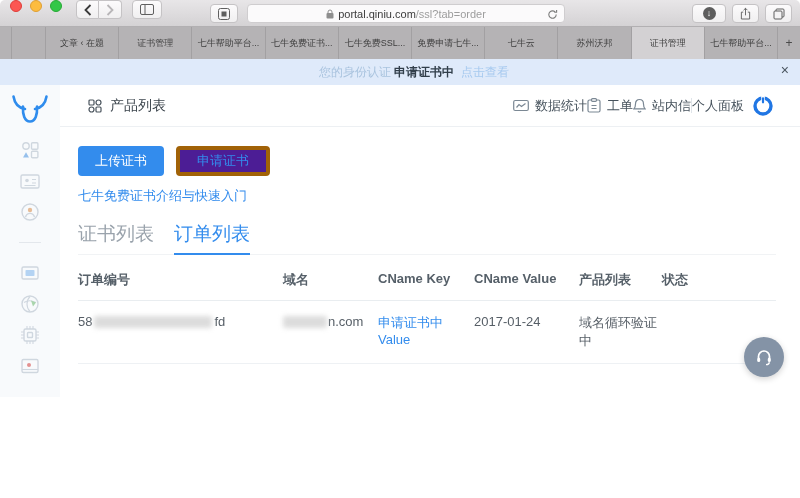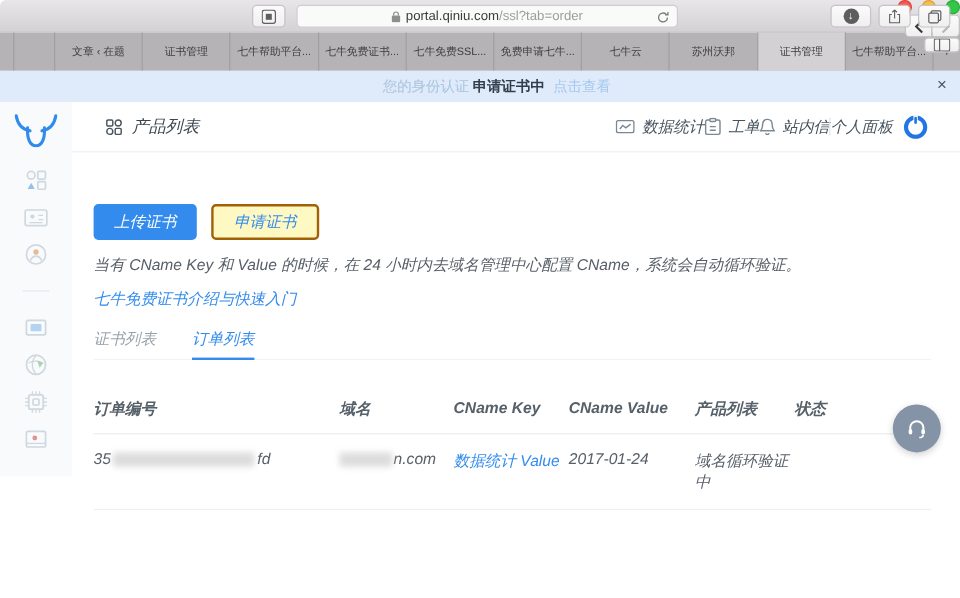--- a/index.html
+++ b/index.html
@@ -1,22 +1,22 @@
 <!DOCTYPE html>
 <html><head>
 <meta charset="utf-8">
 <style>
   * { margin:0; padding:0; box-sizing:border-box; }
   html,body { width:800px; height:498px; overflow:hidden;
     font-family:"Liberation Sans","DejaVu Sans",sans-serif; background:#fff; }
 
   
   .toolbar { height:27px; background:linear-gradient(#e8e6e8,#d4d2d4);
-    border-bottom:1px solid #b2b0b2; position:relative; display:flex; align-items:flex-end;
-    border-radius:5px 5px 0 0;flex-direction:column; }
+    border-bottom:1px solid #b2b0b2; position:relative; display:flex; align-items:flex-start;
+    border-radius:5px 5px 0 0; }
   .tl-group { display:flex; gap:8px; margin-left:10px; }
   .tl { width:12px; height:12px; border-radius:50%; }
   .tl.red{ background:#fc5753; border:1px solid #df3e39;}
   .tl.yellow{ background:#fdbc40; border:1px solid #de9f34;}
   .tl.green{ background:#33c748; border:1px solid #27aa35;}
   .seg { display:flex; margin-left:14px; }
   .tbtn { height:19px; border:1px solid #c5c3c5; background:linear-gradient(#fcfbfc,#f0eff0);
     display:flex; align-items:center; justify-content:center; }
   .btn-back { width:23px; border-radius:4px 0 0 4px; }
   .btn-fwd { width:23px; border-left:none; border-radius:0 4px 4px 0; }
@@ -46,52 +46,52 @@
   
   .banner { height:26px; background:#dfeafa; display:flex; align-items:center;
     justify-content:center; font-size:12px; position:relative;padding-left:28px; }
   .banner .light { color:#a9c3de; }
   .banner .bold { color:#323f4b; font-weight:bold; margin:0 3px; }
   .banner .blink { color:#a6c9ef; margin-left:4px; }
   .banner .close { position:absolute; right:11px; top:4px; color:#4a555f; font-size:14px;
     line-height:1; cursor:default; }
 
   
-  .app { display:flex; height:312px; background:#fff; position:relative;font-style:italic; }
+  .app { display:flex; height:312px; background:#fff; position:relative; }
   .side { width:60px; background:#f8fafc; flex-shrink:0; display:flex; flex-direction:column;
     align-items:center; }
   .logo { margin-top:10px; }
   .side-icons { margin-top:14px; display:flex; flex-direction:column; align-items:center; gap:5px; }
   .sicon { width:26px; height:26px; opacity:.85; }
   .side-divider { width:22px; height:1px; background:#e3e7ec; margin:12px 0; }
 
   .main { flex:1; min-width:0; display:flex; flex-direction:column; }
   .page-header { height:42px; border-bottom:1px solid #edf0f3; display:flex; align-items:center;
     padding:0 26px 0 28px; flex-shrink:0; }
   .ph-left { display:flex; align-items:center; gap:8px; font-size:14px; color:#3c454d; }
   .ph-right { margin-left:auto; display:flex; align-items:center; font-size:13px; color:#46525c; }
   .nav-item { display:flex; align-items:center; gap:6px; }
   .ph-divider { width:1px; height:15px; background:#dfe4e9; }
   .panel { display:flex; align-items:center; gap:8px; }
 
   .content { padding:19px 24px 0 18px; }
   .btn-row { display:flex; gap:12px; }
   .btn { height:30px; padding:0 17px; border-radius:4px; font-size:13px;
-    display:flex; align-items:center; cursor:default;margin-top:24px; }
+    display:flex; align-items:center; cursor:default; }
   .btn-primary { background:#338ced; color:#fff; }
-  .btn-outline { background:#fef9c3; border:2px solid #a16207; color:#338ced; }
+  .btn-outline { background:#4c1d95; border:4px solid #a16207; color:#338ced; }
   .tip { margin-top:12px; font-size:13px; color:#565e66; }
   .guide-row { margin-top:10px; }
   .guide { font-size:13px; color:#338ced; }
 
-  .ctabs { margin-top:16px; display:flex; gap:30px; font-size:13px; border-bottom:1px solid #f1f3f5; }
+  .ctabs { margin-top:16px; display:flex; gap:20px; font-size:19px; border-bottom:1px solid #f1f3f5; }
   .ctab { padding-bottom:6px; color:#9aa3ac; }
   .ctab.active { color:#338ced; border-bottom:2px solid #338ced; margin-bottom:-1px; }
 
-  .table { margin-top:24px; }
+  .table { margin-top:8px; }
   .trow { display:grid; grid-template-columns:205px 95px 96px 105px 83px 1fr; }
   .trow.thead { border-bottom:1px solid #e9edf0; }
   .trow.thead .cell { font-size:13px; color:#566069; font-weight:bold; padding:8px 0 11px; }
   .trow.tbody { border-bottom:1px solid #eef1f4; }
   .trow.tbody .cell { font-size:13px; color:#565e66; padding:13px 0 13px; }
   .cell a { color:#338ced; text-decoration:none; }
   .redact { display:inline-block; background:#dcdcdc; filter:blur(2.5px);
     border-radius:2px; height:12px; vertical-align:-2px; }
   .redact.r-order { width:118px; margin:0 2px; }
   .redact.r-domain { width:44px; margin-right:1px; }
@@ -325,43 +325,42 @@
         </div>
       </div>
     </div>
 
     <div class="content">
       <div class="btn-row">
         <div class="btn btn-primary">上传证书</div>
         <div class="btn btn-outline">申请证书</div>
       </div>
 
-      <div class="tip">当有 CName Key 和 Value 的时候，在 24 小时内去域名管理中心配置 CName，系统会自动循环验证。</div>
       <div class="guide-row">
         <span class="guide">七牛免费证书介绍与快速入门</span>
       </div>
 
       <div class="ctabs">
         <div class="ctab">证书列表</div>
         <div class="ctab active">订单列表</div>
       </div>
 
       <div class="table">
         <div class="trow thead">
           <div class="cell">订单编号</div>
           <div class="cell">域名</div>
           <div class="cell">CName Key</div>
           <div class="cell">CName Value</div>
           <div class="cell">产品列表</div>
           <div class="cell">状态</div>
         </div>
         <div class="trow tbody">
-          <div class="cell"><span>35</span><span class="redact r-order"></span><span>fd</span></div>
+          <div class="cell"><span>58</span><span class="redact r-order"></span><span>fd</span></div>
           <div class="cell"><span class="redact r-domain"></span><span>n.com</span></div>
-          <div class="cell"><a>数据统计 Value</a></div>
+          <div class="cell"><a>申请证书中 Value</a></div>
           <div class="cell">2017-01-24</div>
           <div class="cell">域名循环验证中</div>
         </div>
       </div>
     </div>
   </div>
 
   <div class="support">
     <span>
       <svg width="20" height="20" viewBox="0 0 20 20" fill="none" stroke="#fff" stroke-width="1.7">

